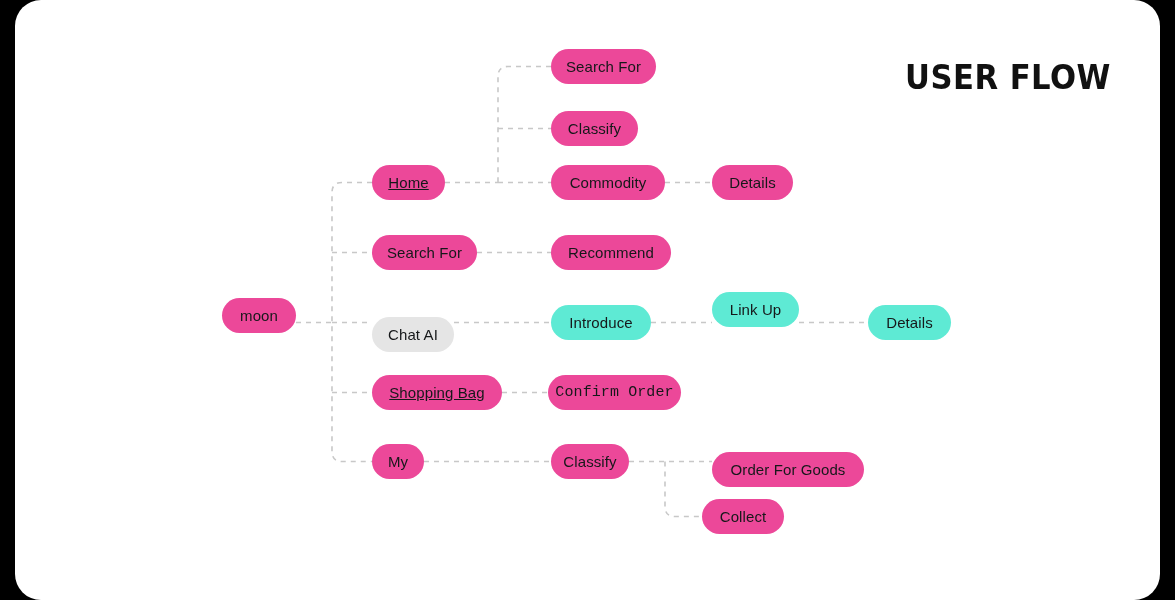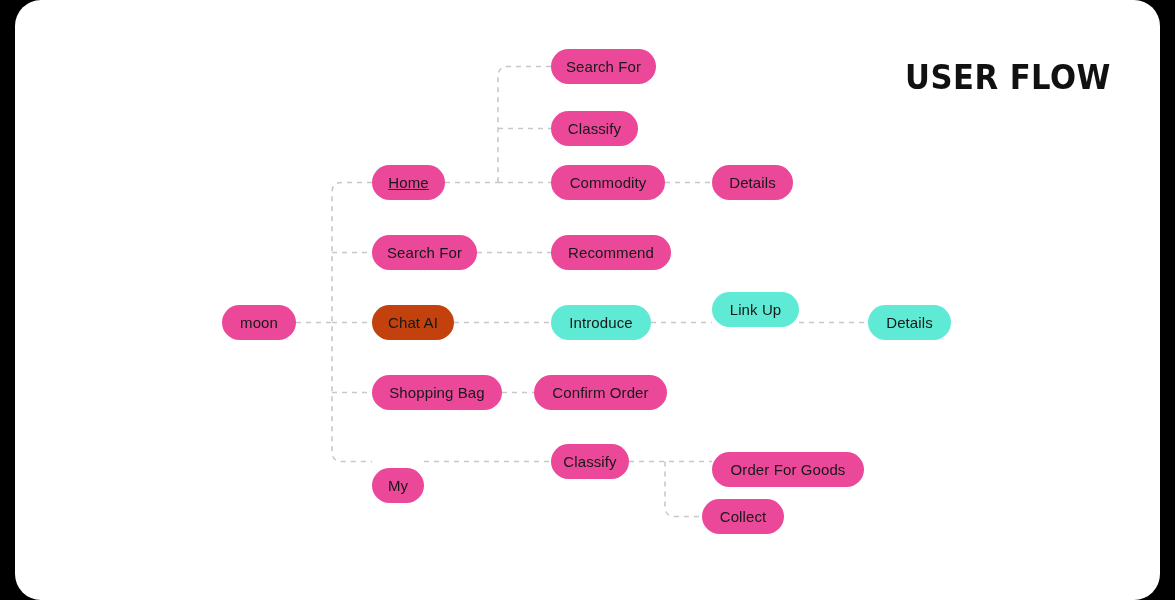--- a/index.html
+++ b/index.html
@@ -56,21 +56,22 @@
     align-items: center;
     justify-content: center;
     font-size: 15px;
     color: #16181a;
     background: #ec4899;
     white-space: nowrap;
     padding: 0 17px;
     letter-spacing: 0.1px;
   }
   .node.accent {
-    background: #c2410c;
+    background: #e5e5e5;
+    margin-top: 12px;
   }
   .node.soft {
     background: #5eead4;
   }
 </style>
 </head>
 <body>
 
 <div id="stage">
   <div id="card"></div>
@@ -105,54 +106,54 @@
       <path d="M 424 461.5 L 551 461.5"></path>
 
       <path d="M 629 461.5 L 712 461.5"></path>
       <path d="M 665 461.5 L 665 506.5 Q 665 516.5 675 516.5 L 712 516.5"></path>
     </g>
   </svg>
 
   <div id="flow-title">USER FLOW</div>
 
   <div id="nodes-layer">
-      <div class="node" style="left: 222px; top: 305px; width: 74px; text-align: right;">
+      <div class="node" style="left: 222px; top: 298px; width: 74px; text-align: right;">
         <span>moon</span>
       </div>
       <div class="node" style="left: 372px; top: 165px; width: 73px; text-decoration: underline;">
         <span>Home</span>
       </div>
       <div class="node" style="left: 372px; top: 235px; width: 105px;">
         <span>Search For</span>
       </div>
       <div class="node accent" style="left: 372px; top: 305px; width: 82px;">
         <span>Chat AI</span>
       </div>
-      <div class="node" style="left: 372px; top: 375px; width: 130px;">
+      <div class="node" style="left: 372px; top: 375px; width: 130px; text-decoration: underline;">
         <span>Shopping Bag</span>
       </div>
-      <div class="node" style="left: 372px; top: 468px; width: 52px; align-items: center;">
+      <div class="node" style="left: 372px; top: 444px; width: 52px; align-items: center;">
         <span>My</span>
       </div>
       <div class="node" style="left: 551px; top: 49px; width: 105px;">
         <span>Search For</span>
       </div>
       <div class="node" style="left: 551px; top: 111px; width: 87px;">
         <span>Classify</span>
       </div>
       <div class="node" style="left: 551px; top: 165px; width: 114px; text-align: right;">
         <span>Commodity</span>
       </div>
       <div class="node" style="left: 551px; top: 235px; width: 120px; justify-content: flex-end;">
         <span>Recommend</span>
       </div>
       <div class="node soft" style="left: 551px; top: 305px; width: 100px;">
         <span>Introduce</span>
       </div>
-      <div class="node" style="left: 534px; top: 375px; width: 133px;">
+      <div class="node" style="left: 548px; top: 375px; width: 133px; font-family: Liberation Mono, monospace;">
         <span>Confirm Order</span>
       </div>
       <div class="node" style="left: 551px; top: 444px; width: 78px;">
         <span>Classify</span>
       </div>
       <div class="node" style="left: 712px; top: 165px; width: 81px;">
         <span>Details</span>
       </div>
       <div class="node soft" style="left: 712px; top: 292px; width: 87px;">
         <span>Link Up</span>

